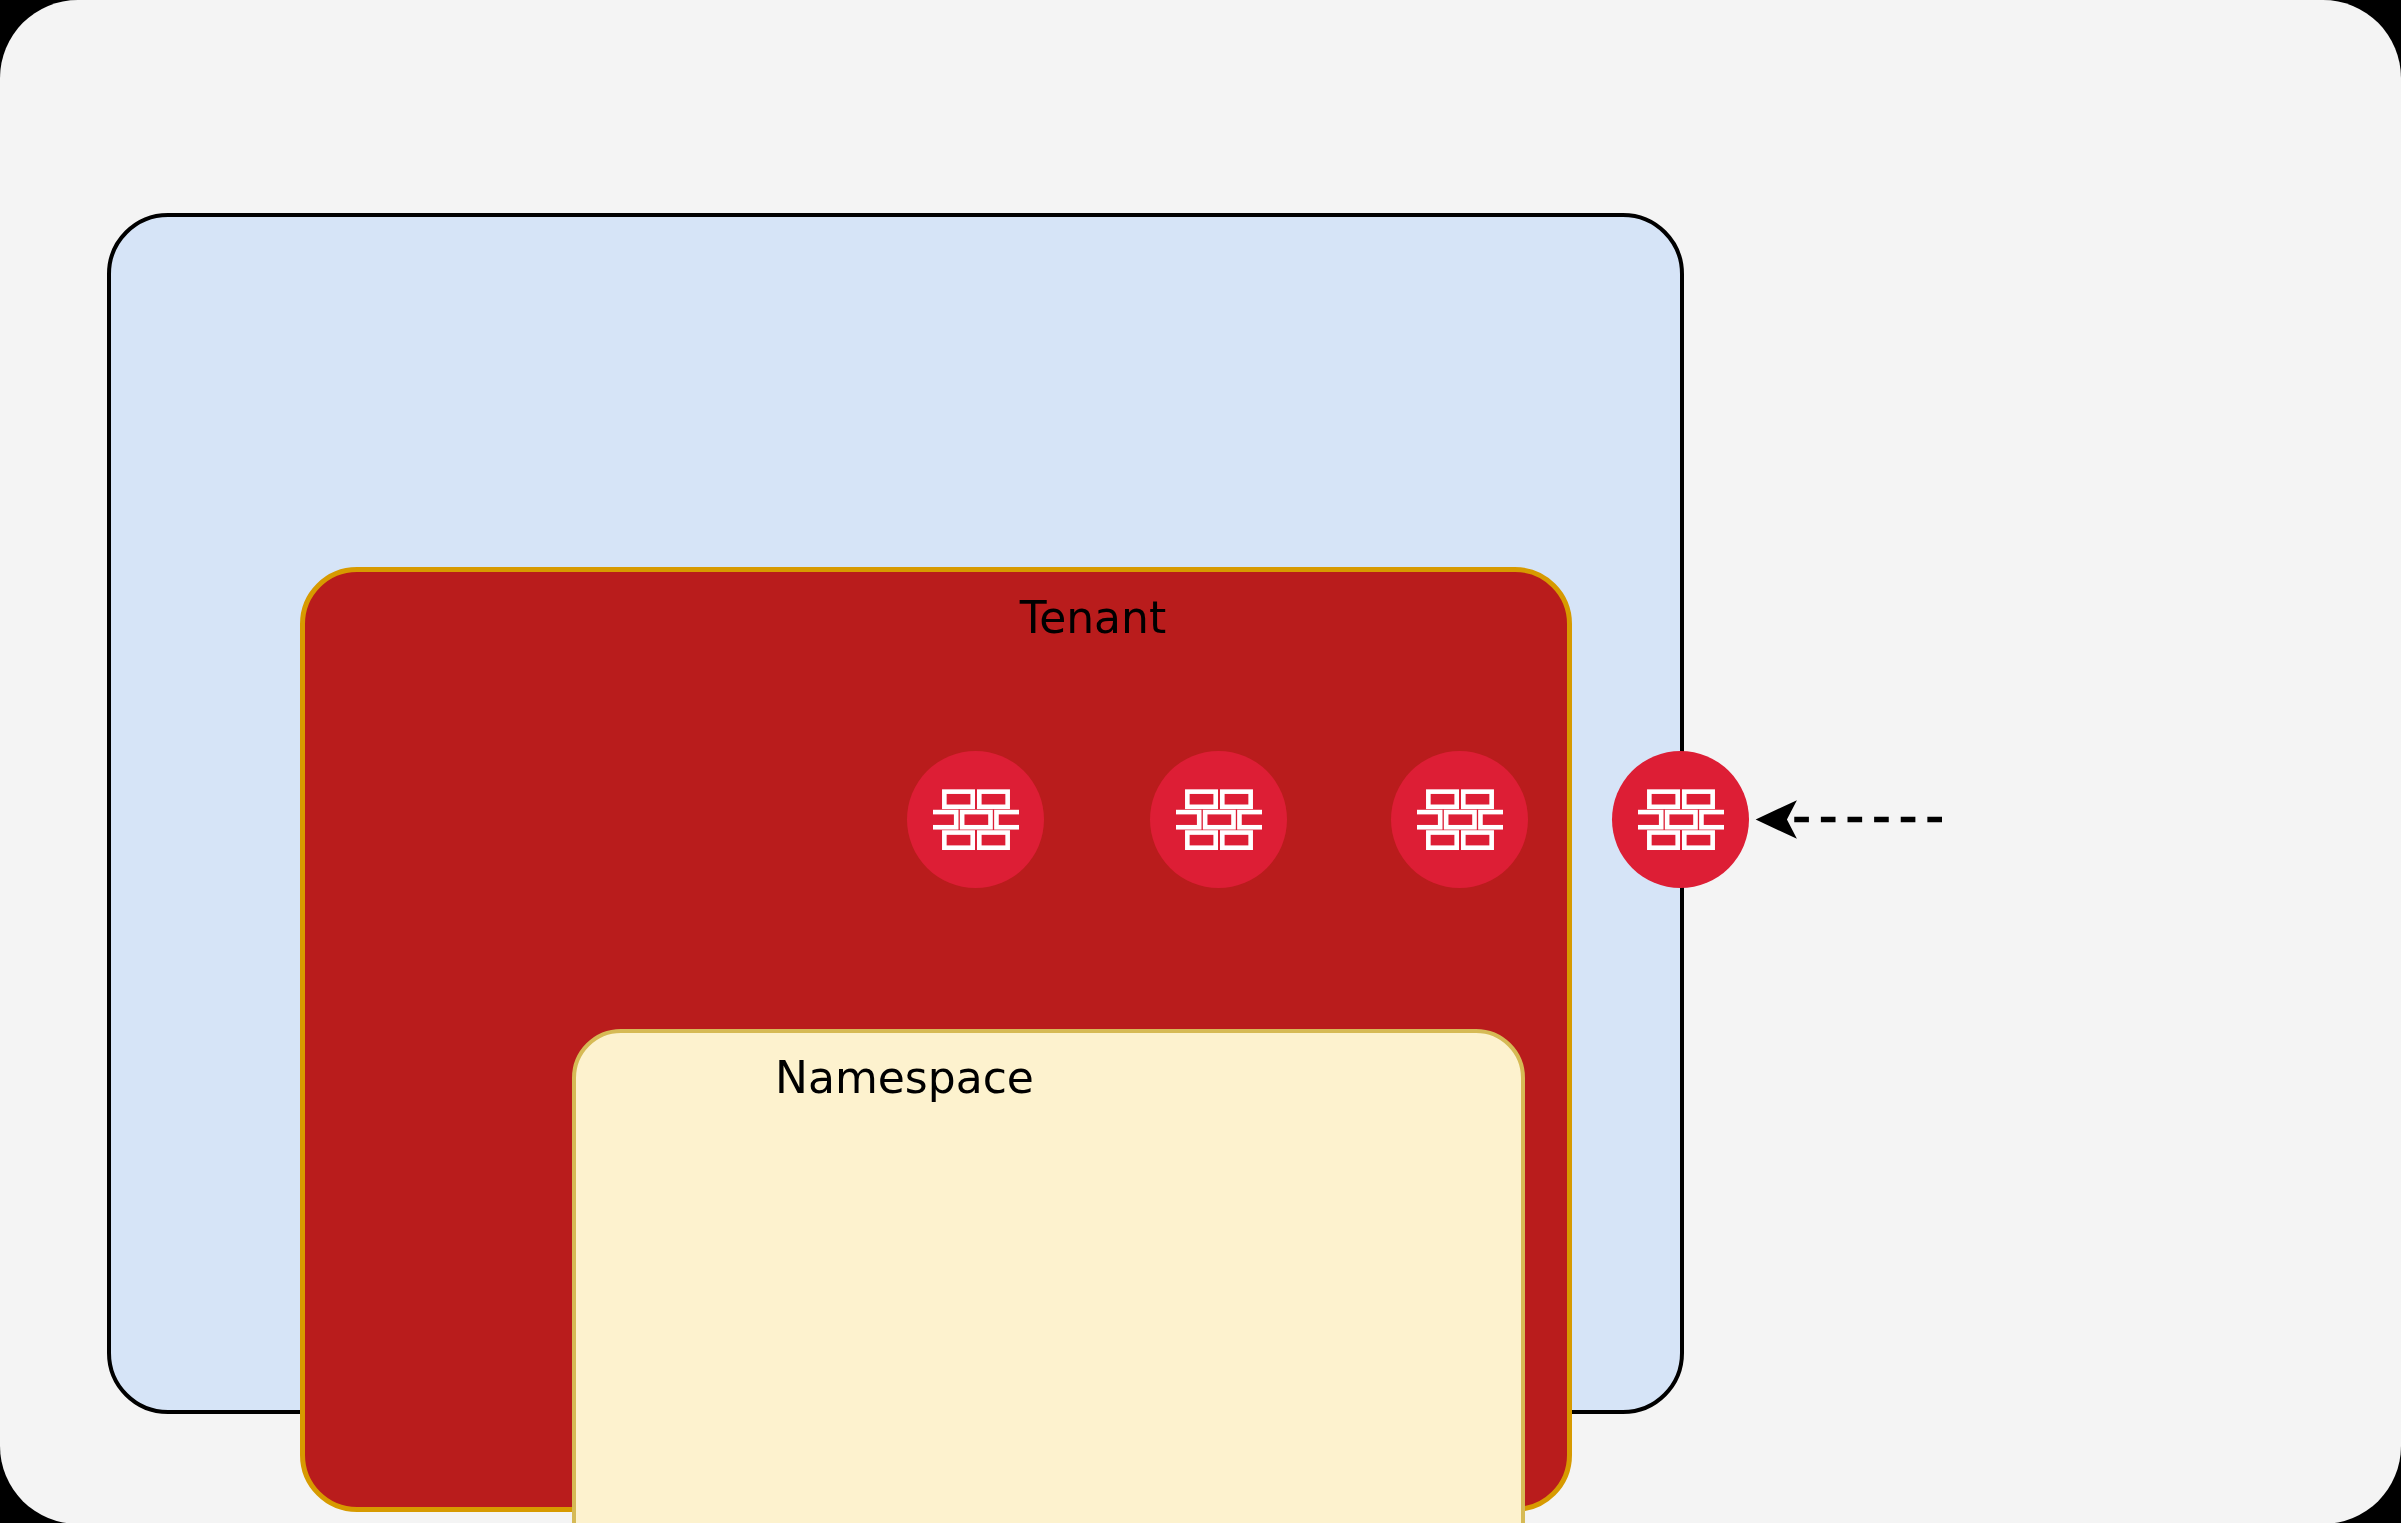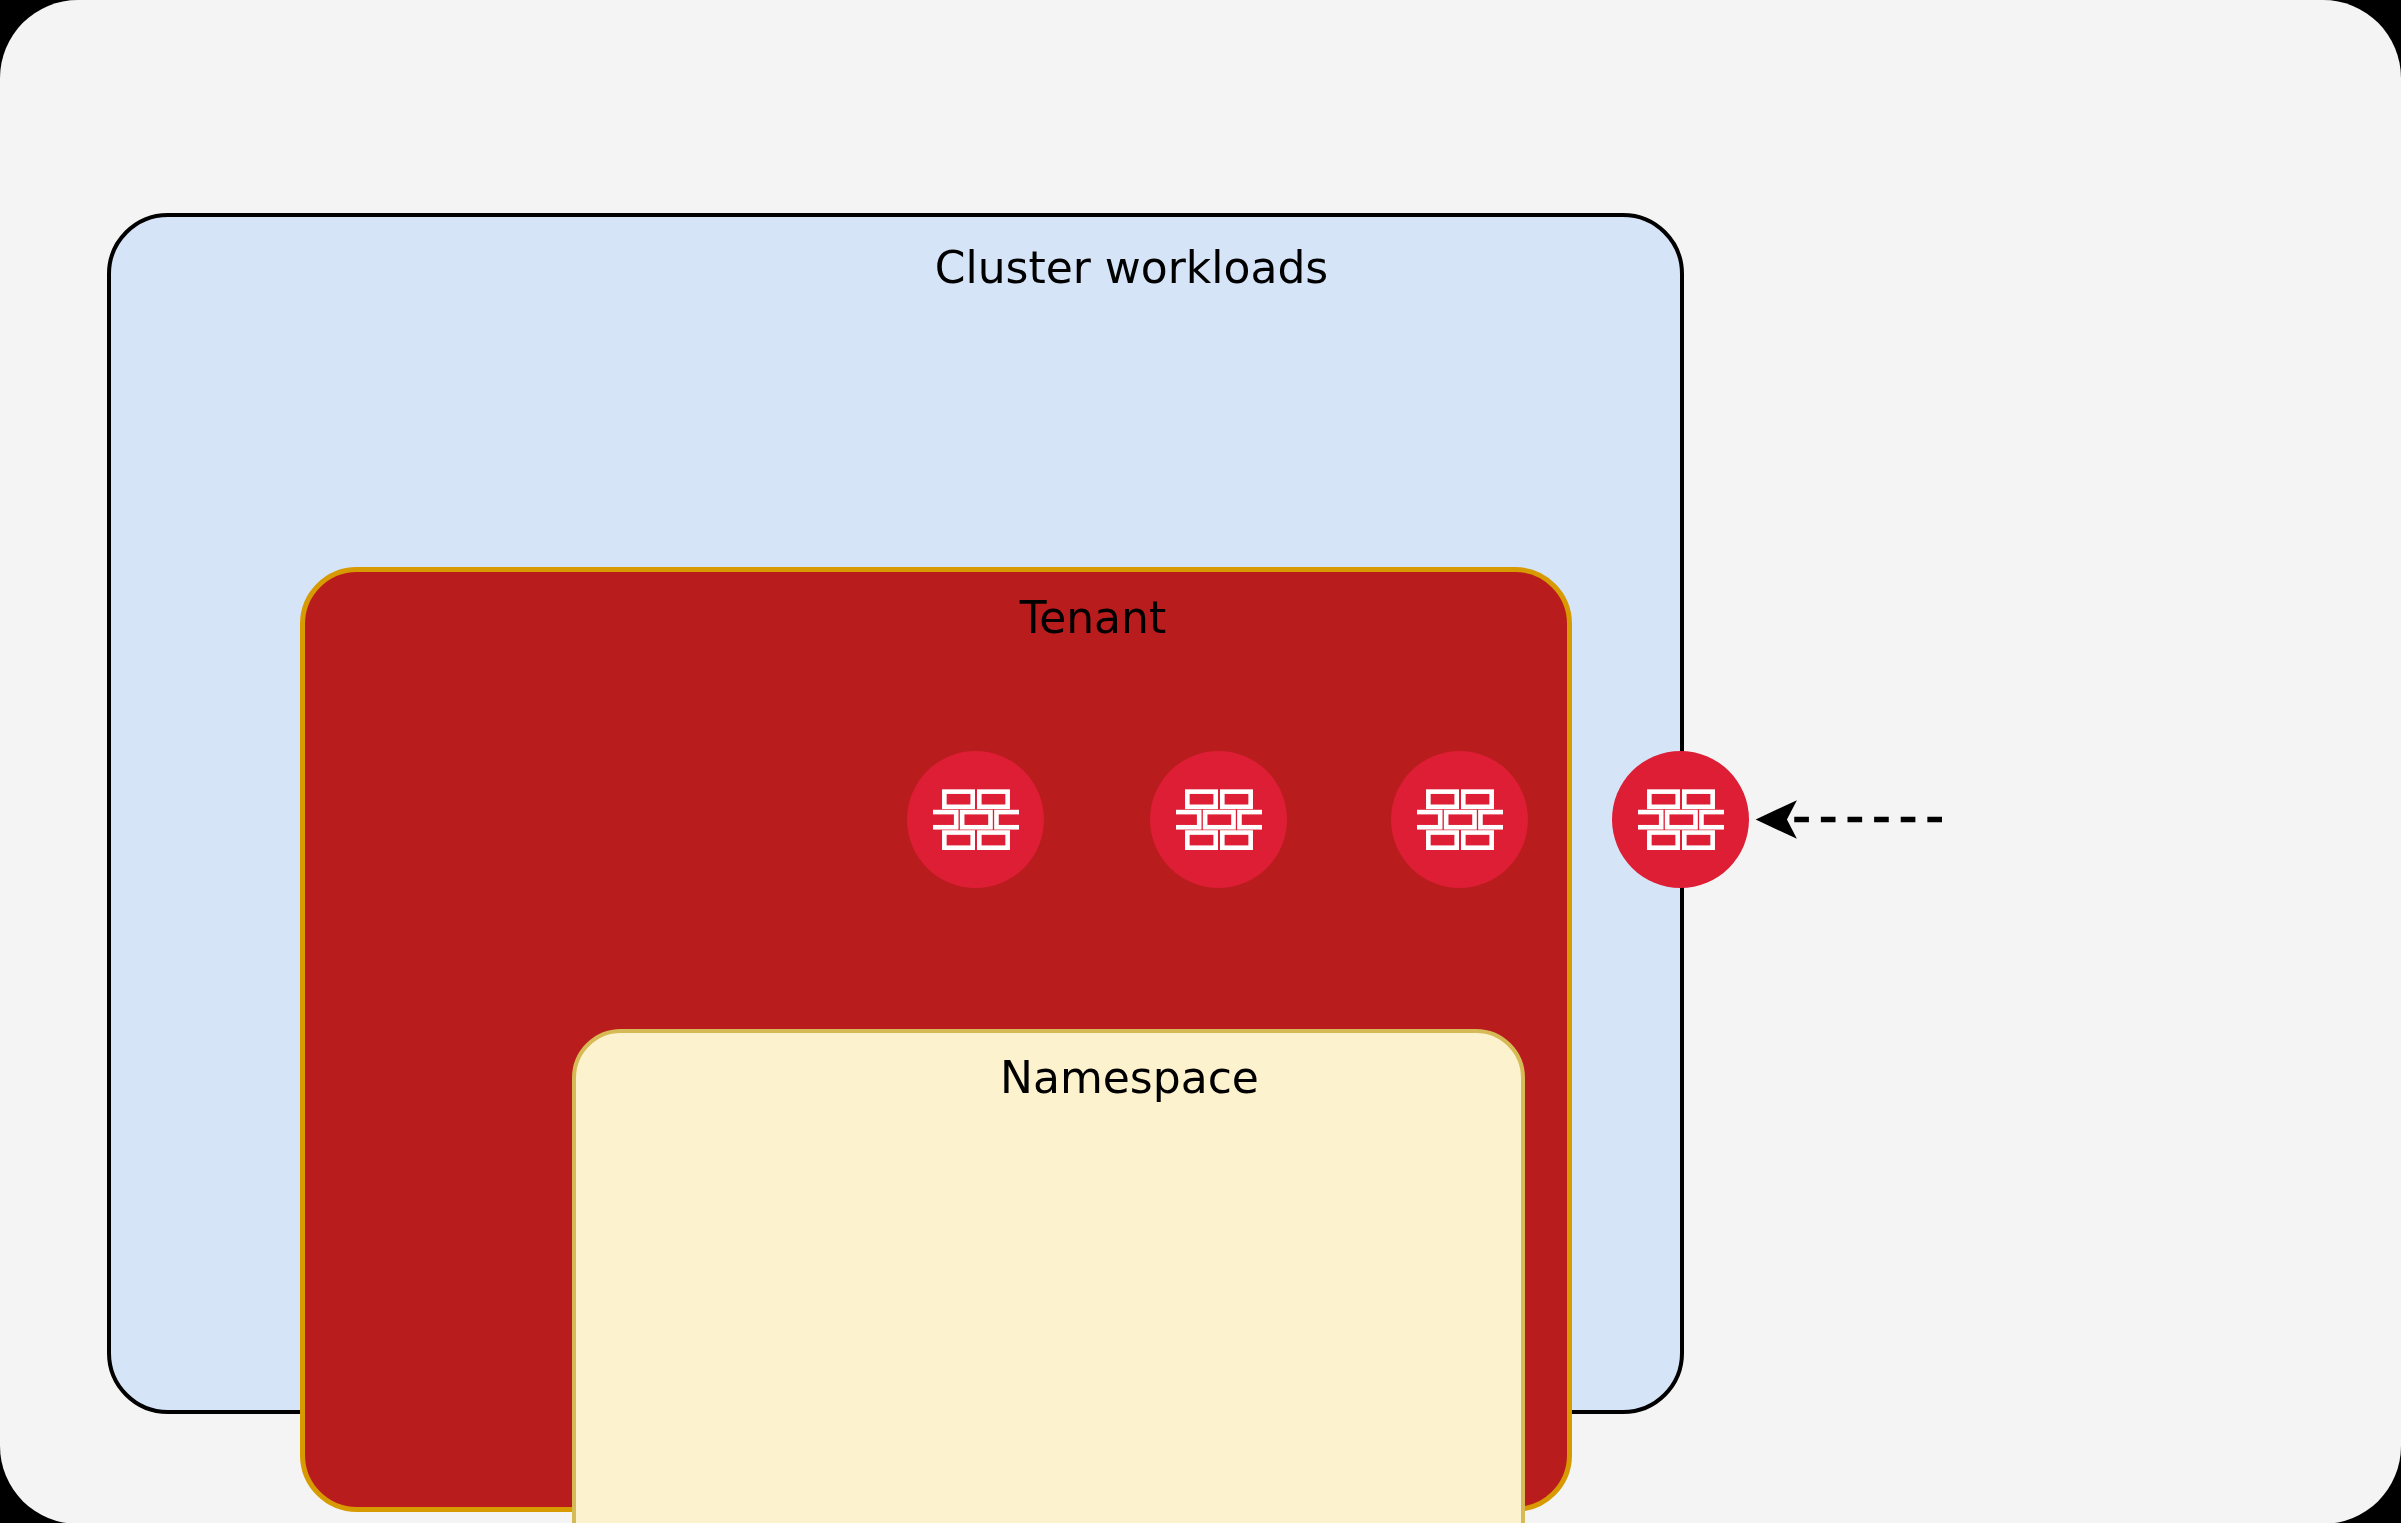--- a/index.html
+++ b/index.html
@@ -106,21 +106,20 @@
     width: 1261px;
     text-align: center;
     text-indent: 315px;
     box-sizing: border-box;
   }
 
   #namespace-label {
     left: 0px;
     top: 18.6px;
     width: 908px;
-    text-align: center;
     text-indent: 199px;
     box-sizing: border-box;
   }
 
   
   #kubernetes-wordmark {
     position: absolute;
     left: 0px;
     top: 1064px;
     width: 1568px;
@@ -167,21 +166,20 @@
 </head>
 <body>
 
 <div id="canvas">
 
   <div id="outer-panel">
 
 
     <div id="kubernetes-box" class="box">
 
-      <div id="cluster-workloads-label" class="box-label">Cluster workloads</div>
 
       <div id="tenant-box" class="box">
 
         <div id="tenant-label" class="box-label">Tenant</div>
 
         <div id="namespace-box" class="box">
 
           <div id="namespace-label" class="box-label">Namespace</div>
 
         </div>

